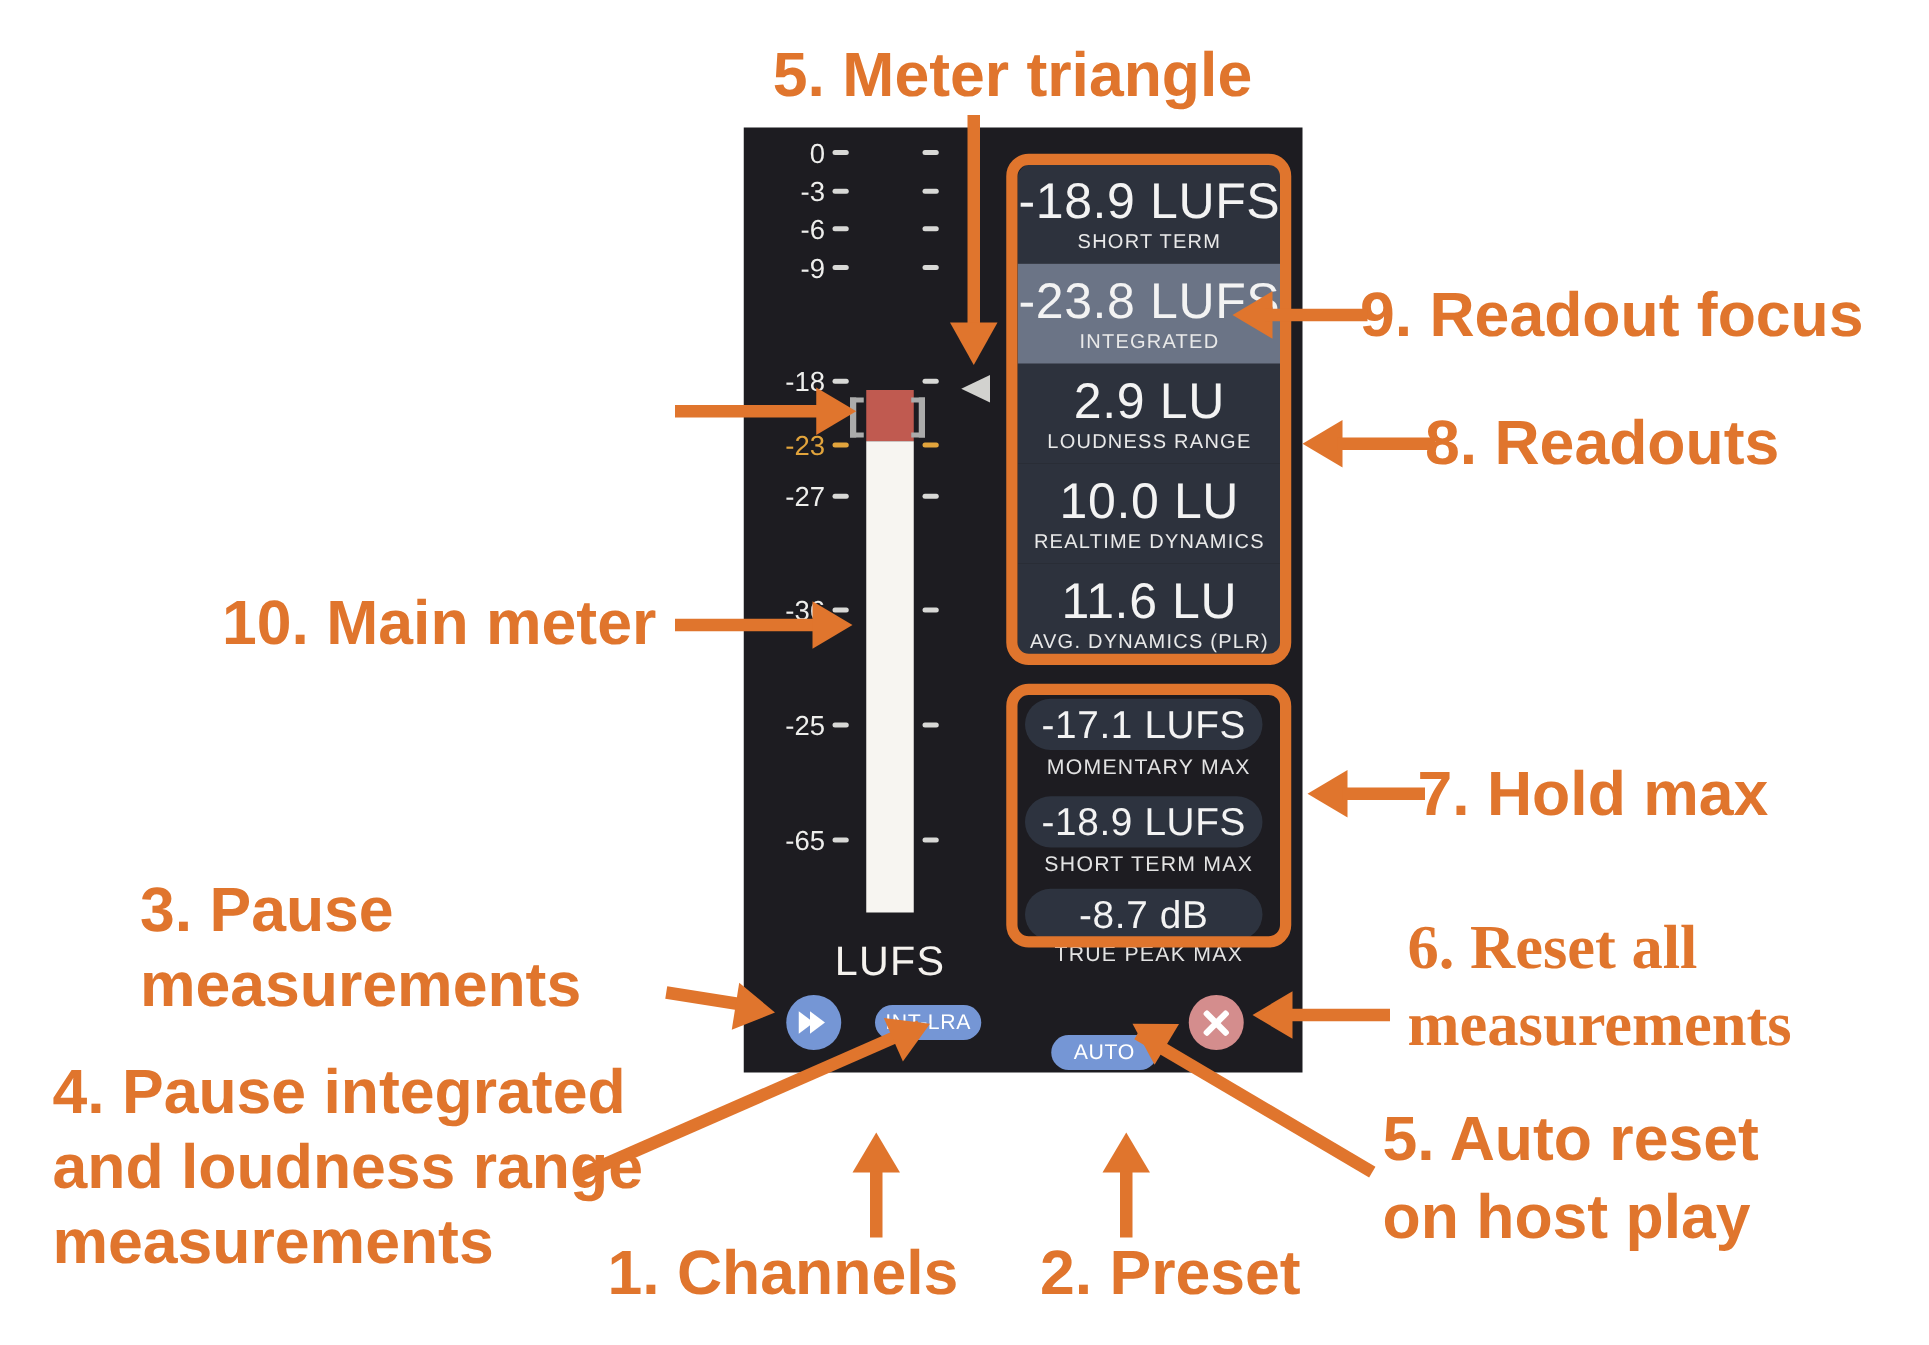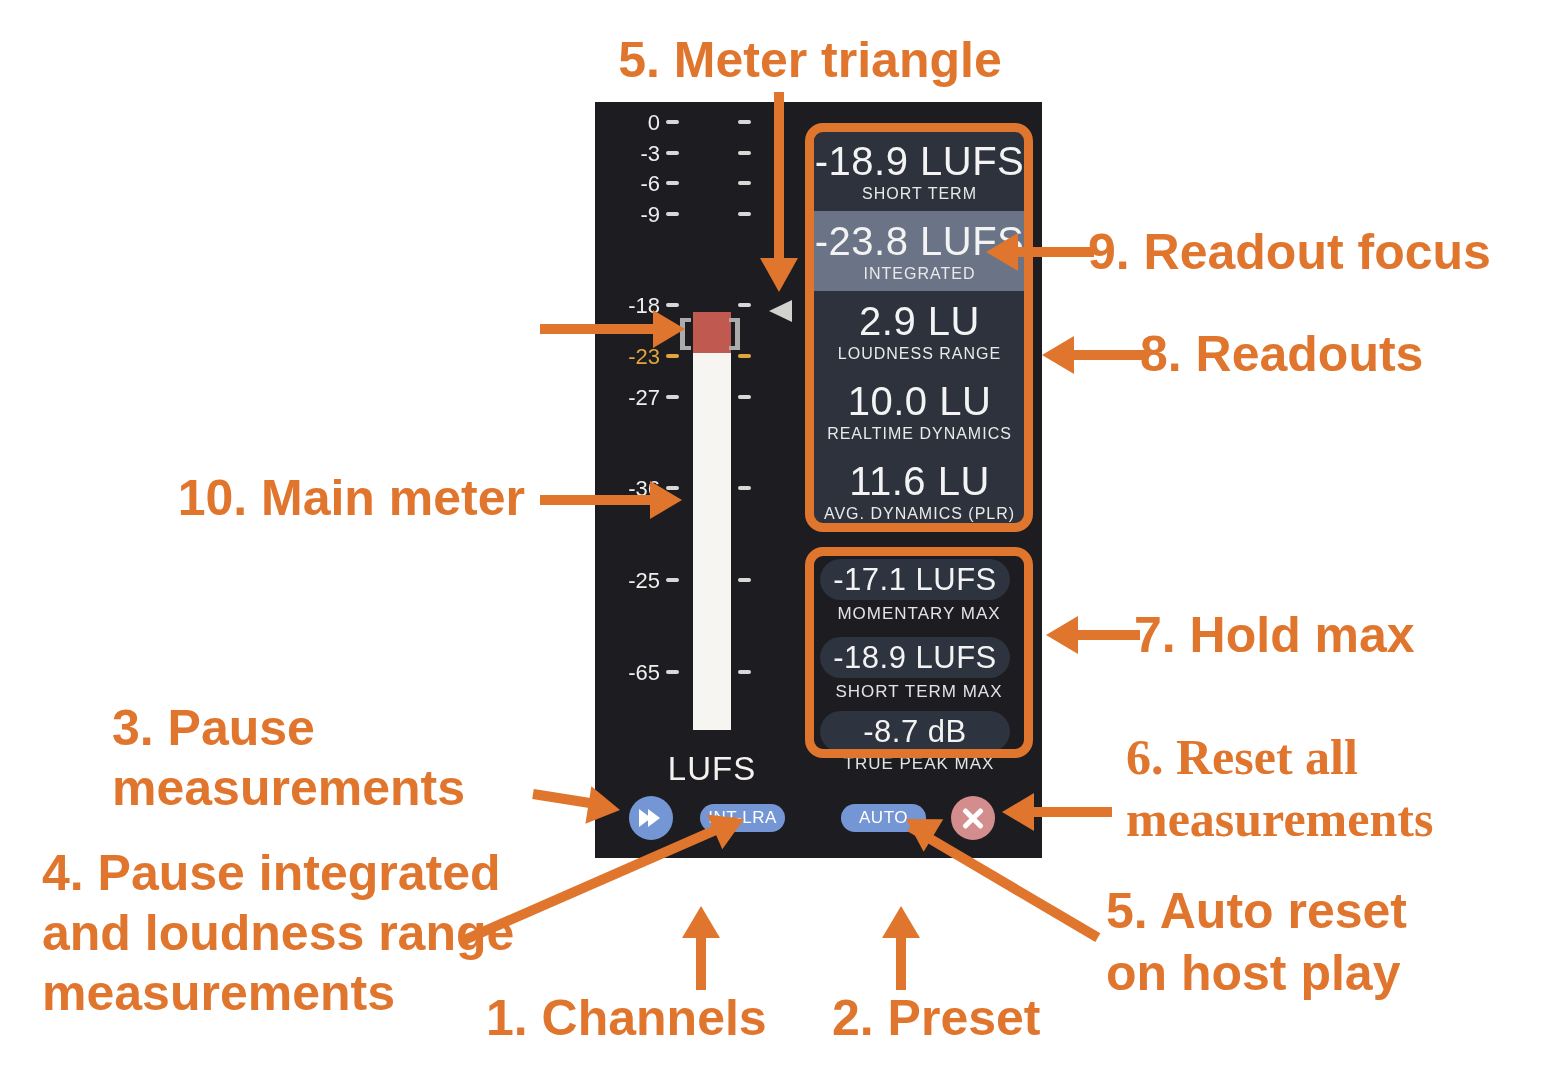--- a/index.html
+++ b/index.html
@@ -28,21 +28,21 @@
   
   .ctl-circle{position:absolute;width:44px;height:44px;border-radius:50%;top:694px;
       display:flex;align-items:center;justify-content:center;}
   #pause-btn{left:34px;background:var(--blue-button);}
   #reset-btn{left:356px;background:var(--reset-red);}
   .ff-tri{width:0;height:0;border-top:9px solid transparent;border-bottom:9px solid transparent;
       border-left:12px solid #ffffff;margin-left:-3px;}
   .x-bar{position:absolute;width:26px;height:5px;background:#ffffff;border-radius:2px;left:9px;top:19.5px;}
   .ctl-pill{position:absolute;top:702px;width:85px;height:28px;border-radius:14px;background:var(--blue-button);
       color:#ffffff;font-size:17px;letter-spacing:0.5px;display:flex;align-items:center;justify-content:center;}
-  #intlra-btn{left:105px;} #auto-btn{left:246px;}
+  #intlra-btn{left:105px;} #auto-btn{left:246px;margin-top:24px;}
 
   
   #readout-rows{position:absolute;left:814px;top:131px;width:211px;height:400px;border-radius:12px;overflow:hidden;}
   .ro-row{width:100%;height:80px;background:var(--readout-row-bg);text-align:center;box-sizing:border-box;padding-top:7px;}
   .ro-row.focused{background:var(--readout-focus-bg);}
   .ro-value{color:#f3f3f3;font-size:40px;line-height:46px;letter-spacing:0.5px;}
   .ro-label{color:#e9e9e9;font-size:16px;line-height:20px;letter-spacing:1px;}
 
   
   .hold-pill{position:absolute;left:820px;width:190px;height:41px;border-radius:21px;background:var(--pill-bg);

